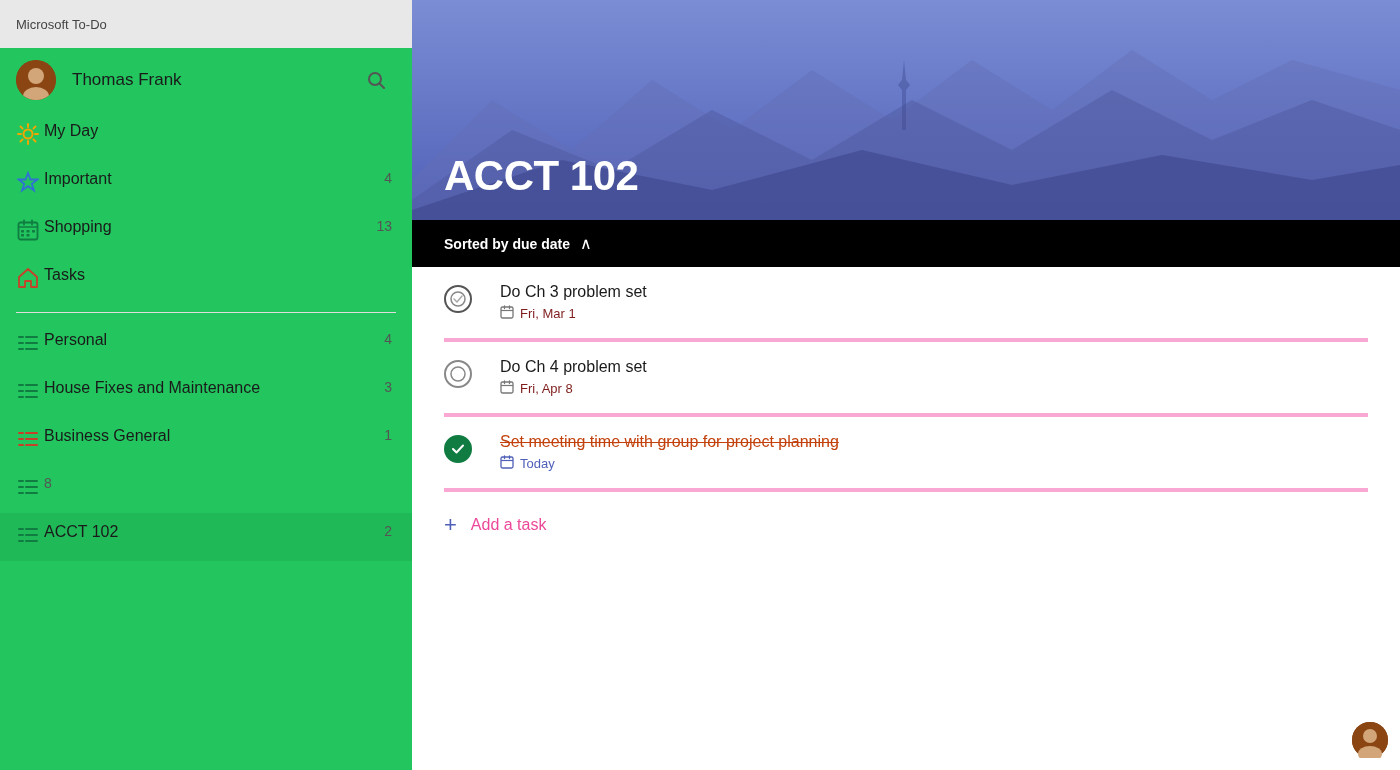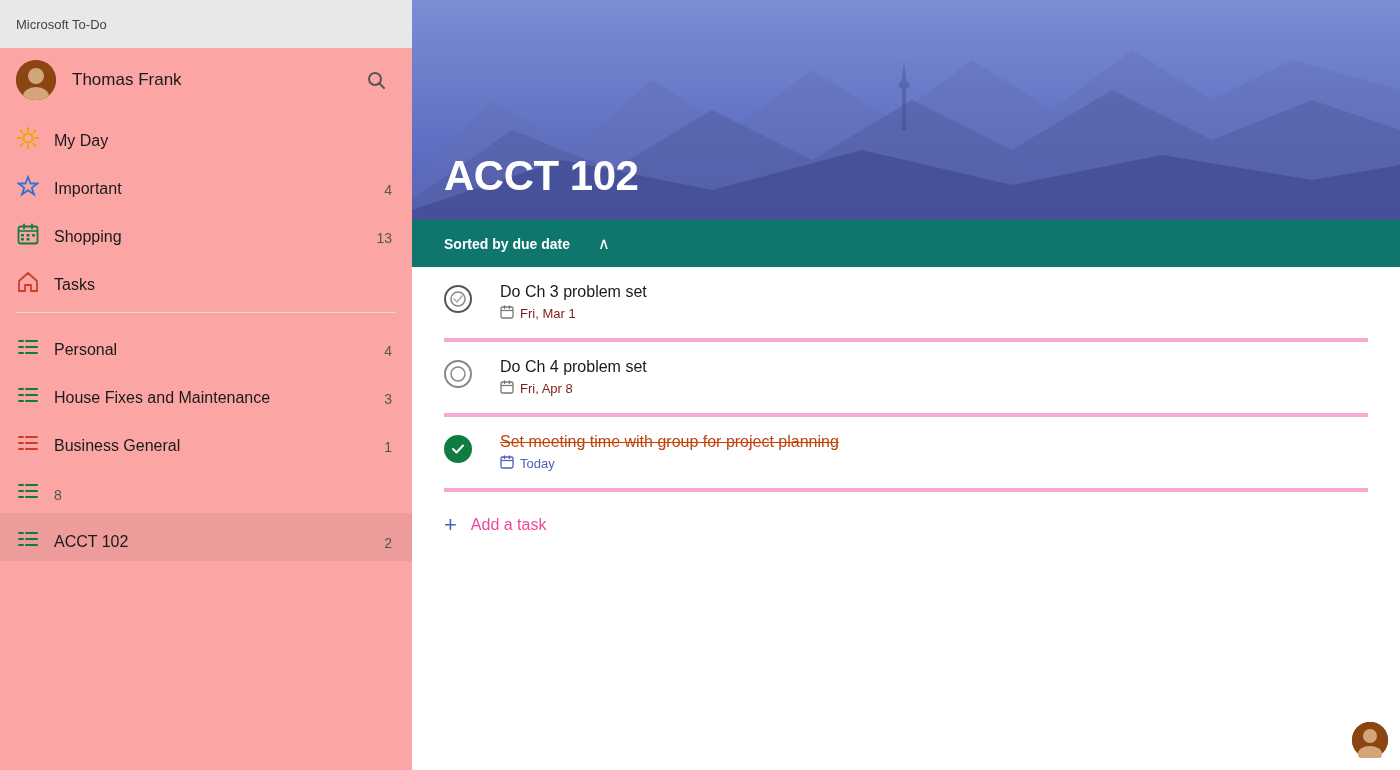--- a/index.html
+++ b/index.html
@@ -1,32 +1,32 @@
 <!DOCTYPE html>
 <html><head>
   <meta charset="utf-8">
   <style>
     * { margin: 0; padding: 0; box-sizing: border-box; }
     body { font-family: 'Segoe UI', Arial, sans-serif; width: 1400px; height: 770px; overflow: hidden; display: flex; flex-direction: column; }
 
     .app-container { display: flex; width: 1400px; height: 770px; overflow: hidden; }
 
     
-    .sidebar { width: 412px; min-width: 412px; height: 770px; background: #fca5a5; display: flex; flex-direction: column; overflow: hidden; }
+    .sidebar { width: 412px; min-width: 412px; height: 770px; background: #22c55e; display: flex; flex-direction: column; overflow: hidden; }
 
     .sidebar-header { padding: 12px 16px; background: #e8e8e8; display: flex; align-items: center; justify-content: space-between; min-height: 48px; }
     .sidebar-header-title { font-size: 13px; color: #444; font-weight: 400; }
 
     .user-row { display: flex; align-items: center; padding: 12px 20px 12px 16px; gap: 16px; cursor: pointer; }
     .user-name { font-size: 17px; color: #1a1a1a; font-weight: 400; flex: 1; }
     .search-icon-btn { width: 32px; height: 32px; display: flex; align-items: center; justify-content: center; cursor: pointer; color: #555; }
 
     .sidebar-nav { flex: 1; overflow-y: auto; padding-bottom: 8px; }
 
-    .nav-item { display: flex; align-items: flex-end; padding: 10px 20px 10px 16px; cursor: pointer; gap: 14px; min-height: 48px; }
+    .nav-item { display: flex; align-items: flex-start; padding: 10px 20px 10px 16px; cursor: pointer; gap: 4px; min-height: 48px; }
     .nav-item.active { background: rgba(0,0,0,0.06); }
     .nav-icon { width: 24px; height: 24px; display: flex; align-items: center; justify-content: center; flex-shrink: 0; }
     .nav-label { flex: 1; font-size: 16px; color: #1a1a1a; }
     .nav-count { font-size: 14px; color: #555; }
 
     .nav-divider { height: 1px; background: #ddd; margin: 8px 16px; }
 
     
     .icon-myday { color: #f0a500; }
     .icon-important { color: #2f72d4; }
@@ -35,21 +35,21 @@
 
     .list-header { position: relative; height: 220px; background: linear-gradient(180deg, #6a72c1 0%, #5b65c0 40%, #4a54bb 70%, #5060b8 100%); display: flex; flex-direction: column; justify-content: flex-end; padding: 0 32px 20px 32px; overflow: hidden; }
 
     .header-bg { position: absolute; top: 0; left: 0; right: 0; bottom: 0; }
 
     
     .header-bg svg { width: 100%; height: 100%; }
 
     .list-title { position: relative; font-size: 42px; font-weight: 700; color: white; z-index: 1; letter-spacing: -0.5px; }
 
-    .sort-bar { background: #0f766e; padding: 14px 32px; display: flex; align-items: center; gap: 28px; cursor: pointer; }
+    .sort-bar { background: #000000; padding: 14px 32px; display: flex; align-items: center; gap: 10px; cursor: pointer; }
     .sort-label { font-size: 14px; font-weight: 600; color: white; }
     .sort-chevron { color: white; font-size: 16px; }
 
     .tasks-area { flex: 1; background: white; overflow-y: auto; padding: 0 32px; }
 
     .task-item { display: flex; align-items: flex-start; padding: 16px 0; border-bottom: 4px solid #f9a8d4; gap: 28px; cursor: pointer; }
     .task-item:last-child { border-bottom: none; }
 
     .task-checkbox { width: 28px; height: 28px; border-radius: 50%; border: 2px solid #888; display: flex; align-items: center; justify-content: center; flex-shrink: 0; margin-top: 2px; cursor: pointer; }
     .task-checkbox.completed { background: #107c41; border-color: #107c41; }

